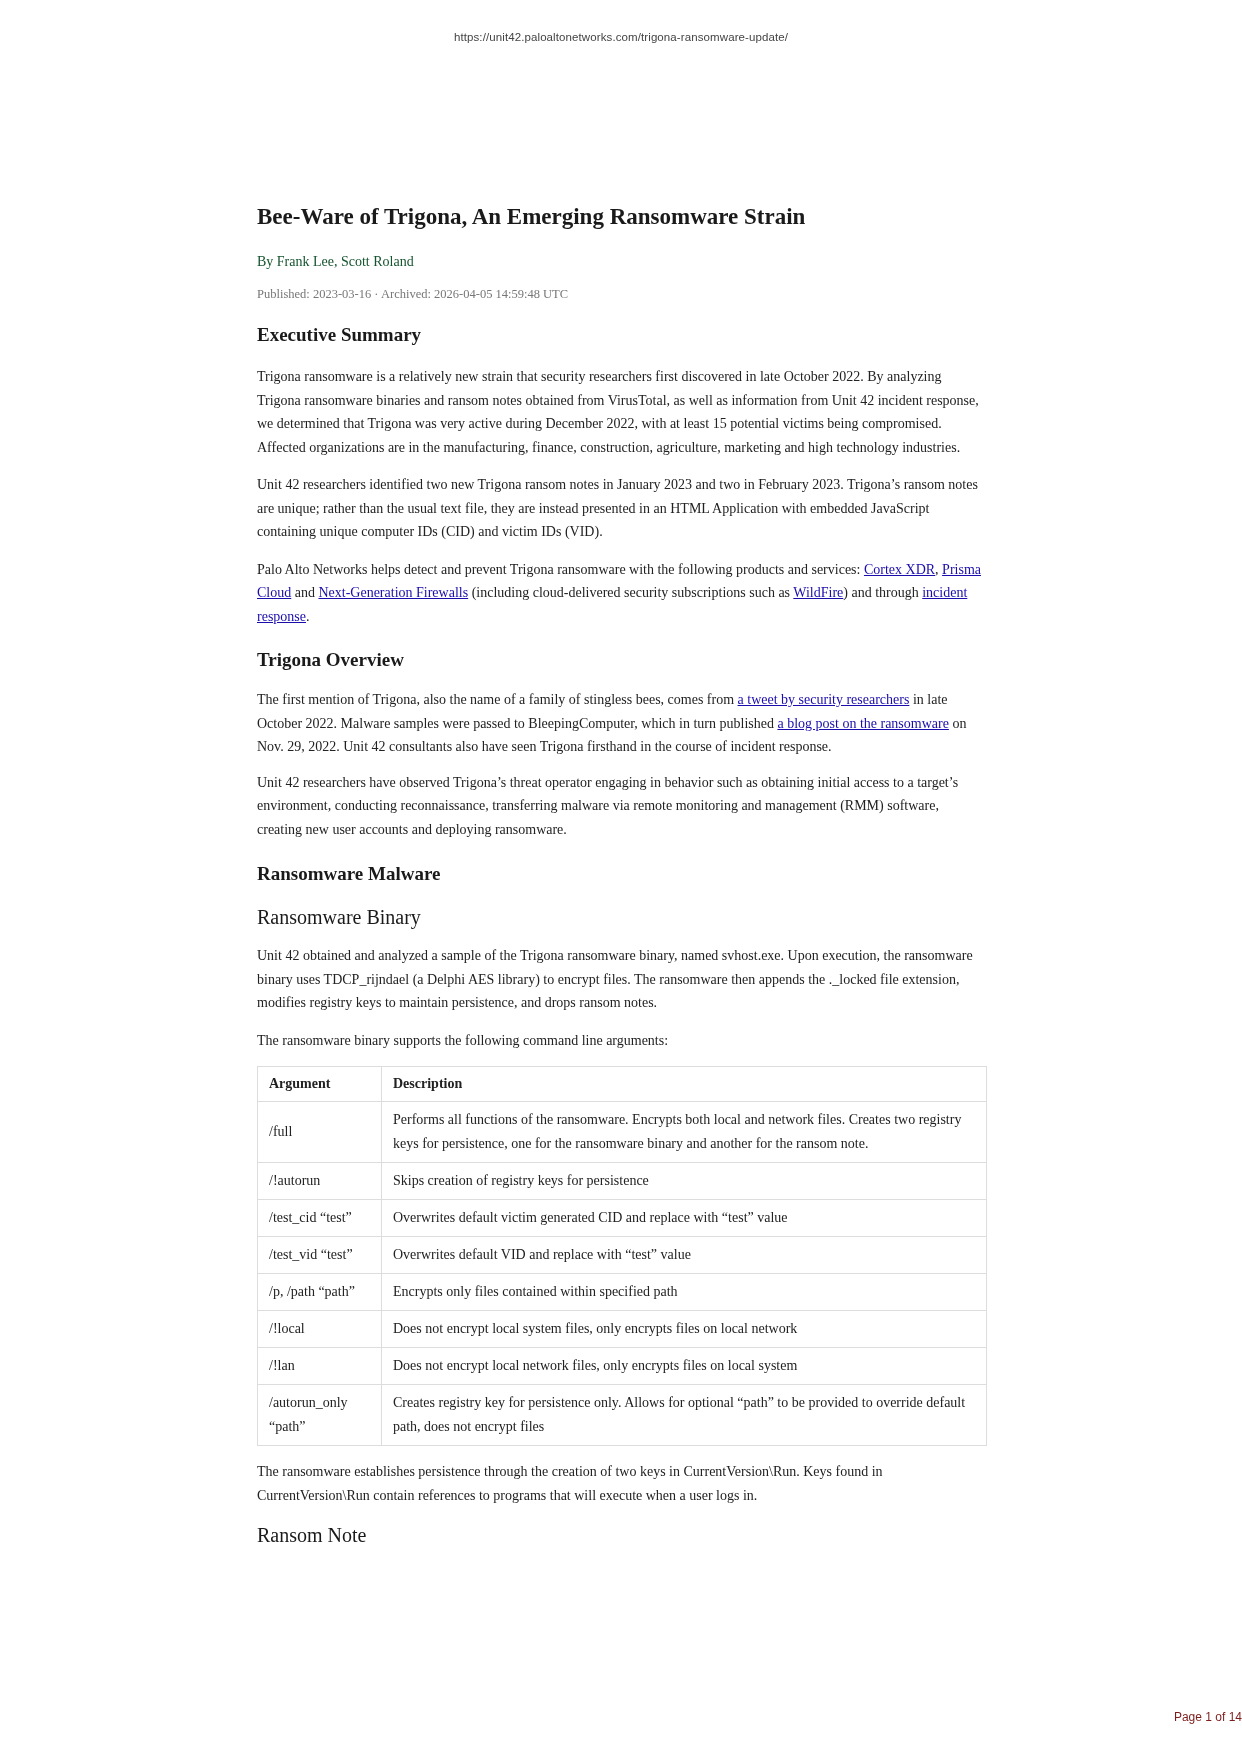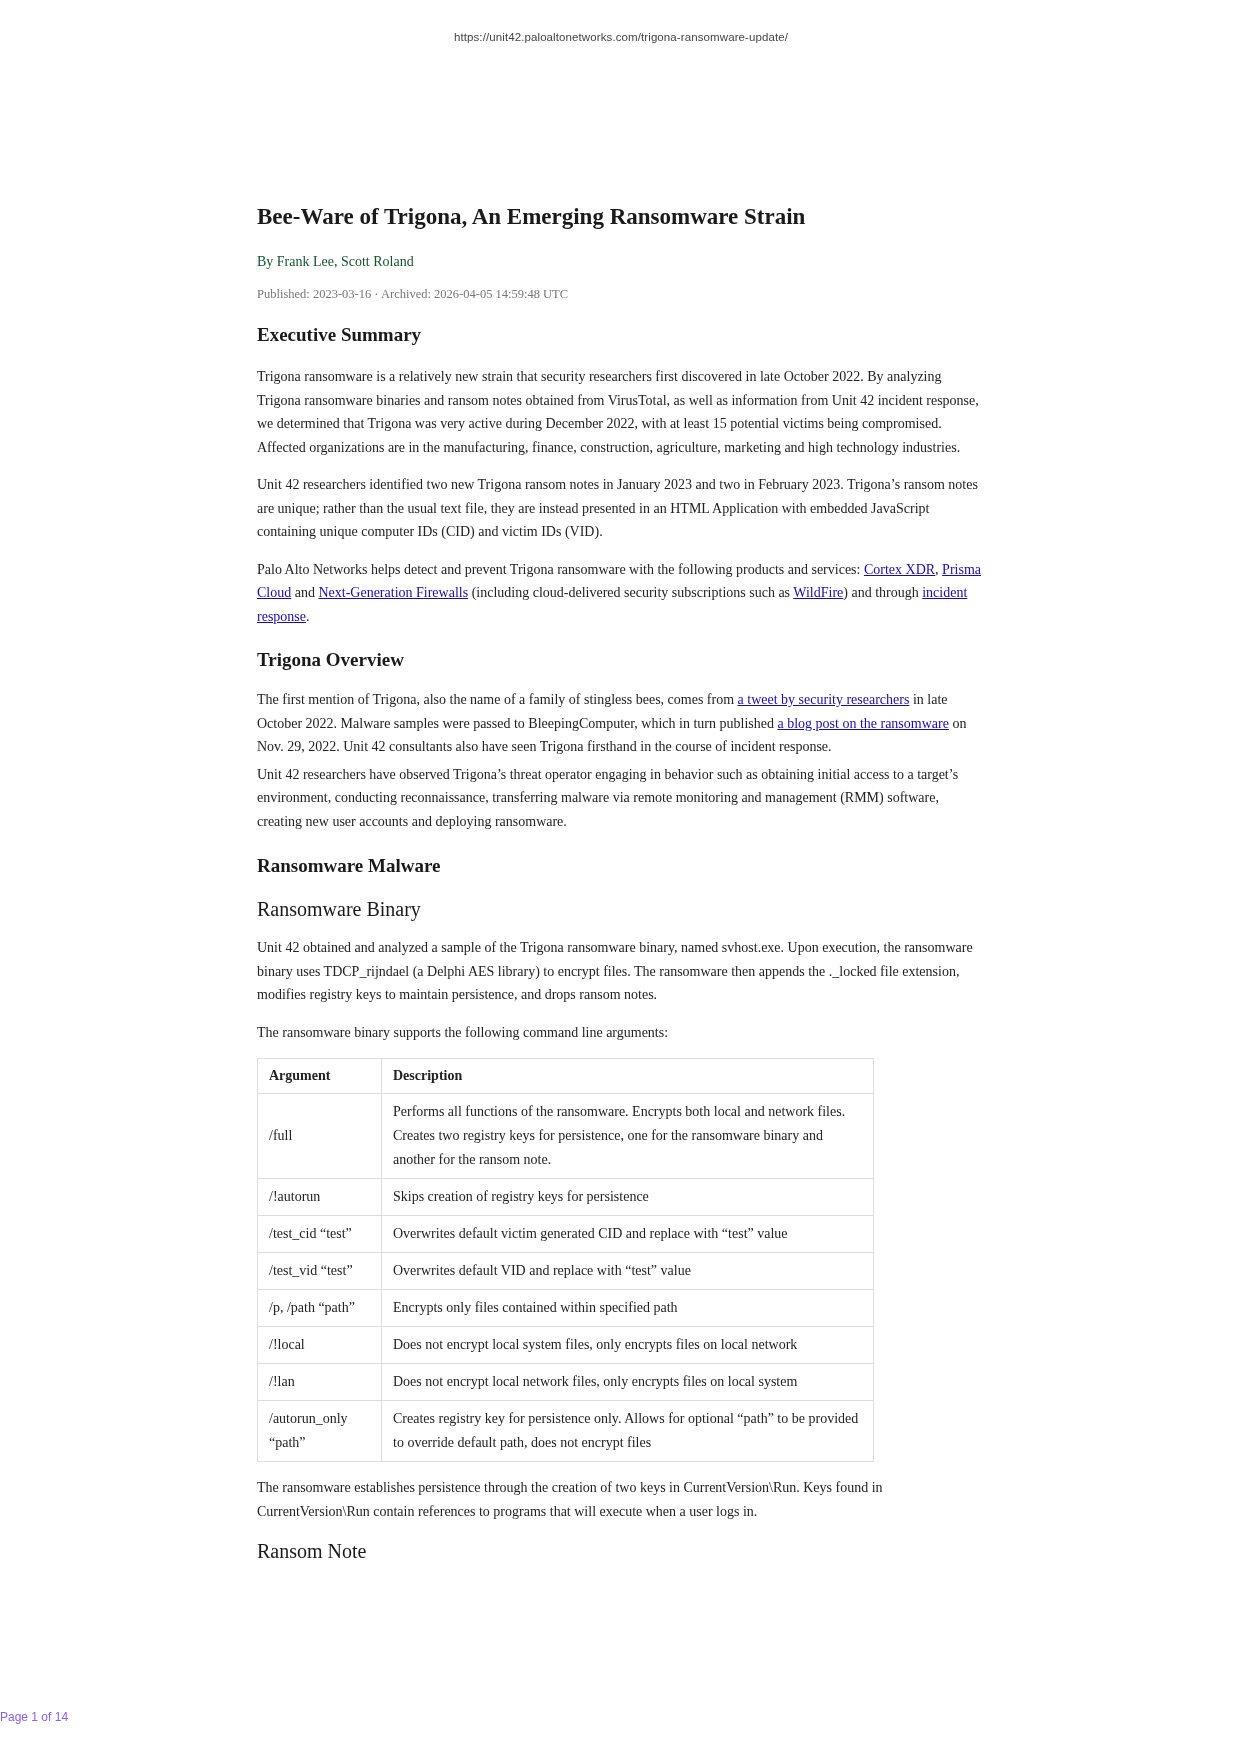--- a/index.html
+++ b/index.html
@@ -6,44 +6,44 @@
   body { width: 1242px; height: 1756px; position: relative; overflow: hidden; font-family: "Liberation Serif", serif; color: #222; }
   .url-header { position: absolute; top: 31px; left: 0; width: 1242px; text-align: center; font-family: "Liberation Sans", sans-serif; font-size: 11.5px; color: #444; letter-spacing: 0.1px; }
   .page { position: absolute; left: 257px; top: 200px; width: 730px; }
   h1 { font-size: 23px; font-weight: bold; margin: 0; color: #1a1a1a; line-height: 34px; }
   .byline { font-size: 14px; color: #14532d; margin-top: 18px; line-height: 20px; }
   .meta { font-size: 12.5px; color: #777; margin-top: 13px; line-height: 18px; }
   h2 { font-size: 19px; font-weight: bold; margin: 0; color: #1a1a1a; line-height: 28px; }
   h3 { font-size: 20px; font-weight: normal; margin: 0; color: #1a1a1a; line-height: 22px; }
   p { font-size: 14px; line-height: 23.5px; margin: 0; color: #222; }
   a { color: #1a0dab; text-decoration: underline; }
-  table { border-collapse: collapse; width: 617px; font-size: 14px; }
+  table { border-collapse: collapse; width: 730px; font-size: 14px; }
   th, td { border: 1px solid #ddd; text-align: left; vertical-align: middle; padding: 6px 11px; line-height: 24px; }
   th { font-weight: bold; padding-top: 5px; padding-bottom: 5px; }
   td.arg { width: 101px; }
-  .footer { position: absolute; top: 1710px; left: 0; width: 1242px; text-align: left; font-family: "Liberation Sans", sans-serif; font-size: 12px; color: #8b5cf6; }
+  .footer { position: absolute; top: 1710px; left: 0; width: 1242px; text-align: right; font-family: "Liberation Sans", sans-serif; font-size: 12px; color: #7f1d1d; }
 </style>
 </head>
 <body>
 
 <div class="url-header">https://unit42.paloaltonetworks.com/trigona-ransomware-update/</div>
 
 <div class="page">
   <h1>Bee-Ware of Trigona, An Emerging Ransomware Strain</h1>
   <div class="byline">By Frank Lee, Scott Roland</div>
   <div class="meta">Published: 2023-03-16 · Archived: 2026-04-05 14:59:48 UTC</div>
 
   <h2 style="margin-top:18px">Executive Summary</h2>
   <p style="margin-top:16px">Trigona ransomware is a relatively new strain that security researchers first discovered in late October 2022. By analyzing Trigona ransomware binaries and ransom notes obtained from VirusTotal, as well as information from Unit 42 incident response, we determined that Trigona was very active during December 2022, with at least 15 potential victims being compromised. Affected organizations are in the manufacturing, finance, construction, agriculture, marketing and high technology industries.</p>
   <p style="margin-top:14px">Unit 42 researchers identified two new Trigona ransom notes in January 2023 and two in February 2023. Trigona’s ransom notes are unique; rather than the usual text file, they are instead presented in an HTML Application with embedded JavaScript containing unique computer IDs (CID) and victim IDs (VID).</p>
   <p style="margin-top:14px"><span>Palo Alto Networks helps detect and prevent Trigona ransomware with the following products and services: </span><a>Cortex XDR</a><span>, </span><a>Prisma Cloud</a><span> and </span><a>Next-Generation Firewalls</a><span> (including cloud-delivered security subscriptions such as </span><a>WildFire</a><span>) and through </span><a>incident response</a><span>.</span></p>
 
   <h2 style="margin-top:18px">Trigona Overview</h2>
   <p style="margin-top:14px"><span>The first mention of Trigona, also the name of a family of stingless bees, comes from </span><a>a tweet by security researchers</a><span> in late October 2022. Malware samples were passed to BleepingComputer, which in turn published </span><a>a blog post on the ransomware</a><span> on Nov. 29, 2022. Unit 42 consultants also have seen Trigona firsthand in the course of incident response.</span></p>
-  <p style="margin-top:4px">Unit 42 researchers have observed Trigona’s threat operator engaging in behavior such as obtaining initial access to a target’s environment, conducting reconnaissance, transferring malware via remote monitoring and management (RMM) software, creating new user accounts and deploying ransomware.</p>
+  <p style="margin-top:12px">Unit 42 researchers have observed Trigona’s threat operator engaging in behavior such as obtaining initial access to a target’s environment, conducting reconnaissance, transferring malware via remote monitoring and management (RMM) software, creating new user accounts and deploying ransomware.</p>
 
   <h2 style="margin-top:19px">Ransomware Malware</h2>
   <h3 style="margin-top:18px">Ransomware Binary</h3>
   <p style="margin-top:16px">Unit 42 obtained and analyzed a sample of the Trigona ransomware binary, named svhost.exe. Upon execution, the ransomware binary uses TDCP_rijndael (a Delphi AES library) to encrypt files. The ransomware then appends the ._locked file extension, modifies registry keys to maintain persistence, and drops ransom notes.</p>
   <p style="margin-top:14px">The ransomware binary supports the following command line arguments:</p>
 
   <table style="margin-top:14px">
     <thead>
       <tr>
         <th>Argument</th>

